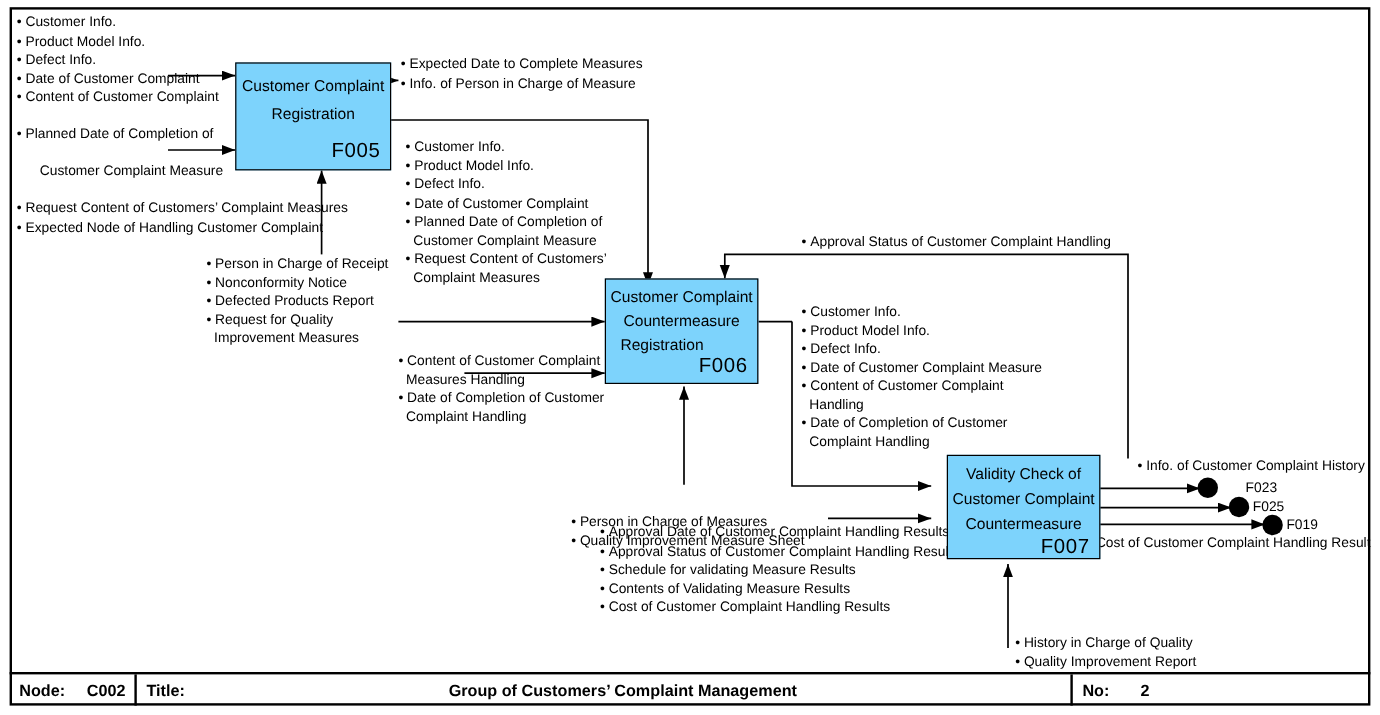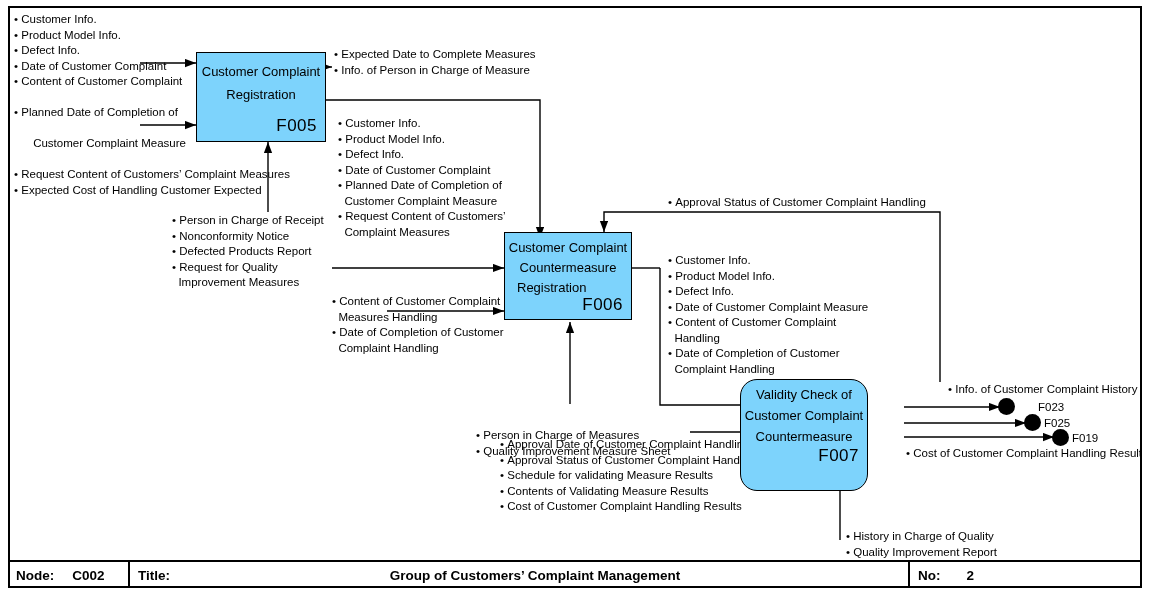--- a/index.html
+++ b/index.html
@@ -94,21 +94,21 @@
   }
   .footer .cell {
     display: flex;
     align-items: center;
     font-size: 13.5px;
     font-weight: bold;
     color: #000;
     box-sizing: border-box;
     padding: 0 8px;
   }
-  .fc-node { width: 122px; border-right: 2px solid #000; }
+  .fc-node { width: 106px; border-right: 2px solid #000; }
   .fc-node .k { margin-right: 18px; }
   .fc-title { width: 780px; border-right: 2px solid #000; }
   .fc-title .k { margin-right: 0; }
   .fc-title .v {
     flex: 1;
     text-align: center;
   }
   .fc-no { flex: 1; }
   .fc-no .k { margin-right: 26px; }
 </style>
@@ -168,21 +168,21 @@
     <div data-name="input-label">Date of Customer Complaint</div>
     <div data-name="input-label">Content of Customer Complaint</div>
   </div>
 
   <div class="bullets" style="left:14px; top:105px; width:260px;" data-name="inputs-mid-left">
     <div data-name="input-label">Planned Date of Completion of</div>
     <div style="text-indent:0;" data-name="input-label-cont">
       <span>Customer Complaint Measure</span>
     </div>
     <div data-name="input-label">Request Content of Customers’ Complaint Measures</div>
-    <div data-name="input-label">Expected Cost of Handling Customer Expected</div>
+    <div data-name="input-label">Expected Node of Handling Customer Complaint</div>
   </div>
 
   <style>
     [data-name="input-label-cont"]::before { content: "" !important; }
     [data-name="input-label-cont"] { padding-left: 0; }
   </style>
 
   <div class="bullets" style="left:172px; top:213px; width:165px;" data-name="controls-f005">
     <div data-name="control-label">Person in Charge of Receipt</div>
     <div data-name="control-label">Nonconformity Notice</div>
@@ -263,21 +263,21 @@
     <div class="bcode" style="top:63px;" data-name="process-code">F005</div>
   </div>
 
   <div class="box" style="left:504px; top:232px; width:128px; height:88px;" data-name="process-box-f006">
     <div class="bt" style="top:6px;" data-name="process-title-line">Customer Complaint</div>
     <div class="bt" style="top:26px;" data-name="process-title-line">Countermeasure</div>
     <div class="bt" style="top:46px; text-align:left; padding-left:12px;" data-name="process-title-line">Registration</div>
     <div class="bcode" style="top:62px;" data-name="process-code">F006</div>
   </div>
 
-  <div class="box" style="left:740px; top:379px; width:128px; height:112px;border-radius:17px;" data-name="process-box-f007">
+  <div class="box" style="left:789px; top:379px; width:128px; height:87px;" data-name="process-box-f007">
     <div class="bt" style="top:6px;" data-name="process-title-line">Validity Check of</div>
     <div class="bt" style="top:27px;" data-name="process-title-line">Customer Complaint</div>
     <div class="bt" style="top:48px;" data-name="process-title-line">Countermeasure</div>
     <div class="bcode" style="top:66px;" data-name="process-code">F007</div>
   </div>
 
   <div class="node" style="left:998px; top:398px;" data-name="store-node-f023-dot"></div>
   <div class="nodelabel" style="left:1018px; top:401px;margin-left:20px;" data-name="store-node-f023-label">F023</div>
 
   <div class="node" style="left:1024px; top:414px;" data-name="store-node-f025-dot"></div>

